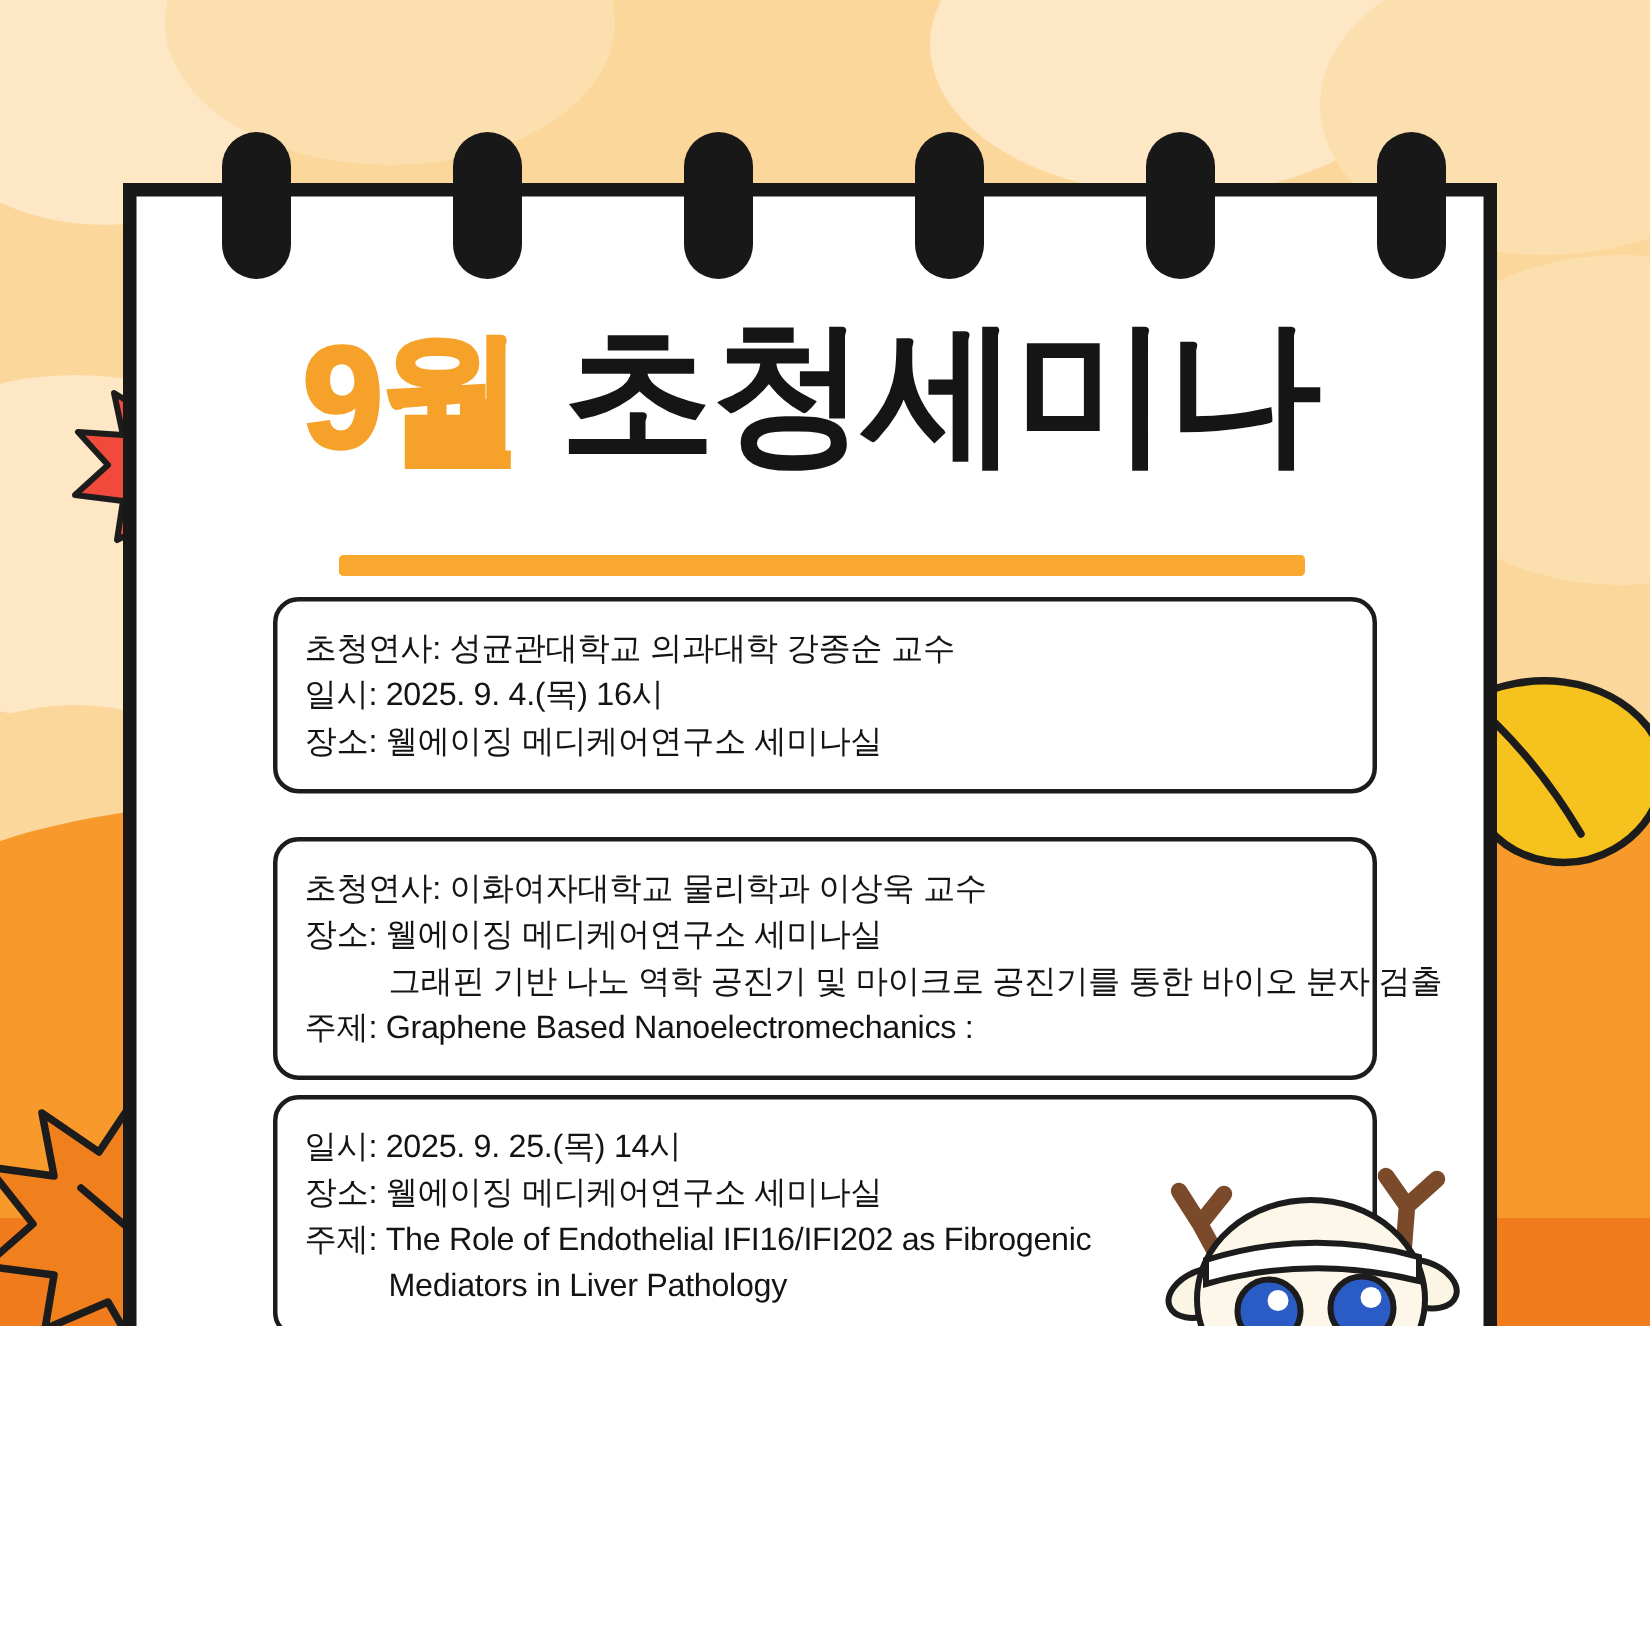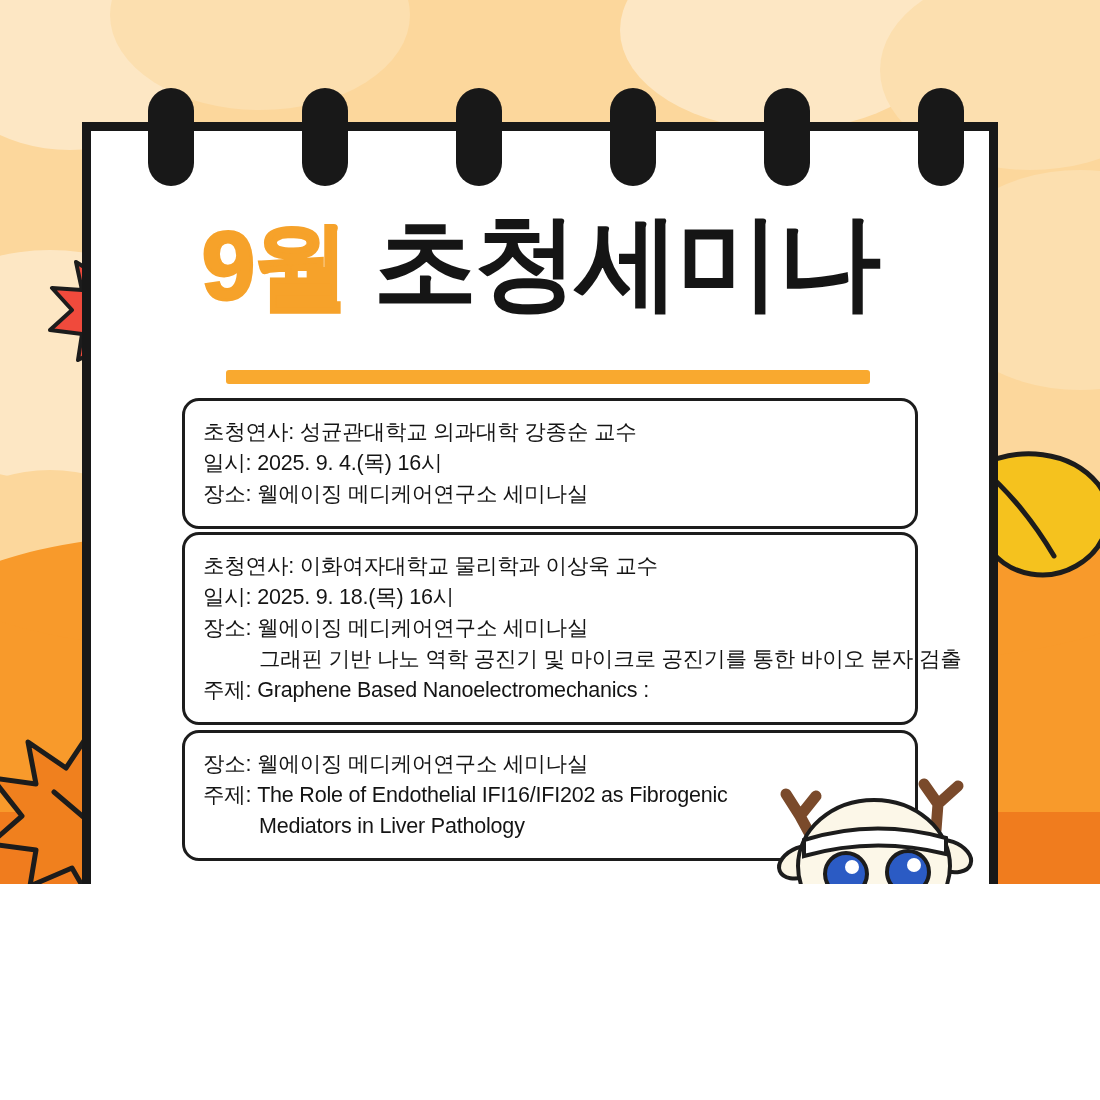--- a/index.html
+++ b/index.html
@@ -128,21 +128,21 @@
     position: absolute;
     left: 182px;
     width: 736px;
     border: 3px solid #1C1C1C;
     border-radius: 17px;
     box-sizing: border-box;
     background: transparent;
     padding: 16px 16px 16px 18px;
   }
   .box.b1 { top: 398px; }
-  .box.b2 { top: 532px; }
+  .box.b2 { top: 558px; }
   .box.b3 { top: 730px; }
 
   .line {
     font-size: 21.5px;
     color: #141414;
     line-height: 1.44;
     white-space: nowrap;
     letter-spacing: -0.2px;
   }
   .line.cont { padding-left: 56px; }
@@ -209,27 +209,27 @@
   <div class="title-underline"></div>
 
   <div class="box b1">
     <div class="line">초청연사: 성균관대학교 의과대학 강종순 교수</div>
     <div class="line">일시: 2025. 9. 4.(목) 16시</div>
     <div class="line">장소: 웰에이징 메디케어연구소 세미나실</div>
   </div>
 
   <div class="box b2">
     <div class="line">초청연사: 이화여자대학교 물리학과 이상욱 교수</div>
-    <div class="line">일시: 2025. 9. 18.(목) 16시</div>
     <div class="line">장소: 웰에이징 메디케어연구소 세미나실</div>
     <div class="line cont">그래핀 기반 나노 역학 공진기 및 마이크로 공진기를 통한 바이오 분자 검출</div>
     <div class="line">주제: Graphene Based Nanoelectromechanics :</div>
   </div>
 
   <div class="box b3">
+    <div class="line">일시: 2025. 9. 25.(목) 14시</div>
     <div class="line">장소: 웰에이징 메디케어연구소 세미나실</div>
     <div class="line">주제: The Role of Endothelial IFI16/IFI202 as Fibrogenic</div>
     <div class="line cont">Mediators in Liver Pathology</div>
   </div>
 
   <svg class="mascot" width="230" height="230" viewBox="0 0 230 230">
 
     <path d="M40 46 L26 24 M40 46 L56 26 M40 46 L52 68" stroke="#7A4A2B" stroke-width="11" fill="none" stroke-linecap="round"></path>
     <path d="M178 34 L164 14 M178 34 L198 16 M178 34 L176 60" stroke="#7A4A2B" stroke-width="11" fill="none" stroke-linecap="round"></path>
 

